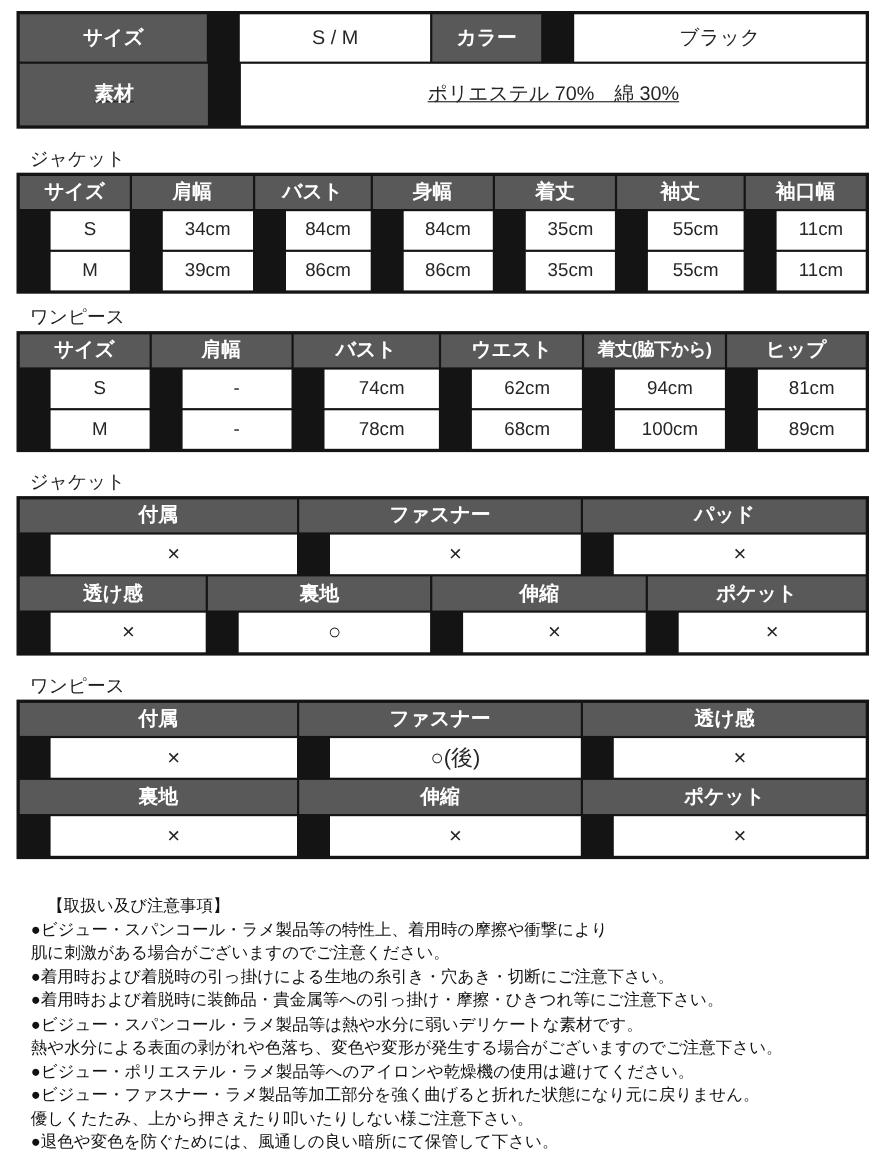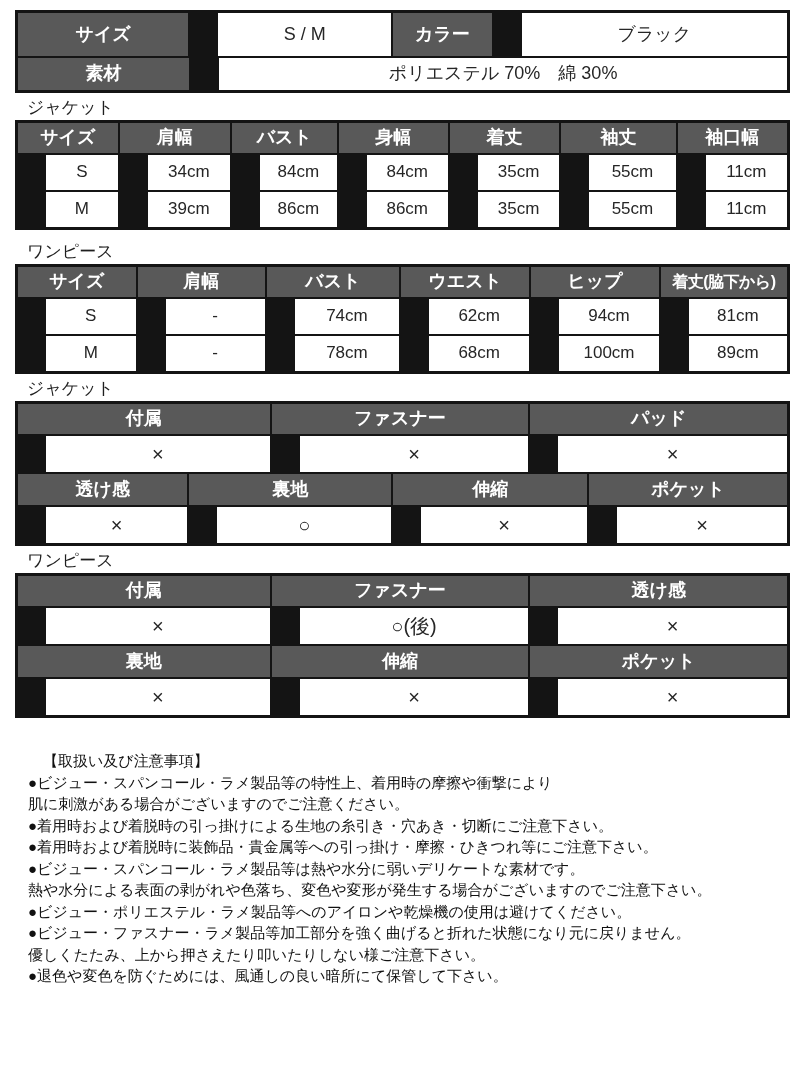--- a/index.html
+++ b/index.html
@@ -28,21 +28,21 @@
     justify-content: center;
     text-align: center;
     line-height: 1.1;
   }
   .cell { background: #ffffff; color: #262626; font-size: 17px; margin-left: 28px; }
   .hcell { background: #595959; color: #ffffff; font-weight: bold; font-size: 18px; }
   .hcell.small { font-size: 16px; letter-spacing: -0.5px; }
 
   
   .rh43 { height: 43px; }
-  .rh44 { height: 32px; }
+  .rh44 { height: 56px; text-decoration: underline; }
   .rh30 { height: 30px; }
   .rh31 { height: 31px; }
   .rh35 { height: 35px; }
   .rh36 { height: 36px; }
 
   
   .t1r1 { grid-template-columns: 173fr 204fr 100fr 298fr; }
   .t1r2 { grid-template-columns: 173fr 602fr; }
   .t2row { grid-template-columns: 102fr 113fr 107fr 112fr 112fr 117fr 112fr; }
   .t3row { grid-template-columns: 120fr 130fr 135fr 131fr 130fr 129fr; }
@@ -51,21 +51,21 @@
 
   .big-t1 { font-size: 18px; }
   .mark { font-size: 20px; }
 
   .section-label {
     font-size: 17px;
     color: #1e1e1e;
     margin: 0 0 2px 12px;
     line-height: 20px;
   }
-  .mt9  { margin-top: 5px; }
+  .mt9  { margin-top: 18px; }
   .mt12 { margin-top: 12px; }
 
   .notes {
     margin: 32px 0 0 13px;
     font-size: 15px;
     color: #111111;
     width: 770px;
   }
   .notes .line {
     display: block;
@@ -124,22 +124,22 @@
       </div>
     </div>
 
     <div class="section-label mt12">ワンピース</div>
     <div class="grid-table">
       <div class="row t3row rh30">
         <div class="hcell">サイズ</div>
         <div class="hcell">肩幅</div>
         <div class="hcell">バスト</div>
         <div class="hcell">ウエスト</div>
+        <div class="hcell small">着丈(脇下から)</div>
         <div class="hcell">ヒップ</div>
-        <div class="hcell small">着丈(脇下から)</div>
       </div>
       <div class="row t3row rh35">
         <div class="cell">S</div>
         <div class="cell">-</div>
         <div class="cell">74cm</div>
         <div class="cell">62cm</div>
         <div class="cell">94cm</div>
         <div class="cell">81cm</div>
       </div>
       <div class="row t3row rh35">

